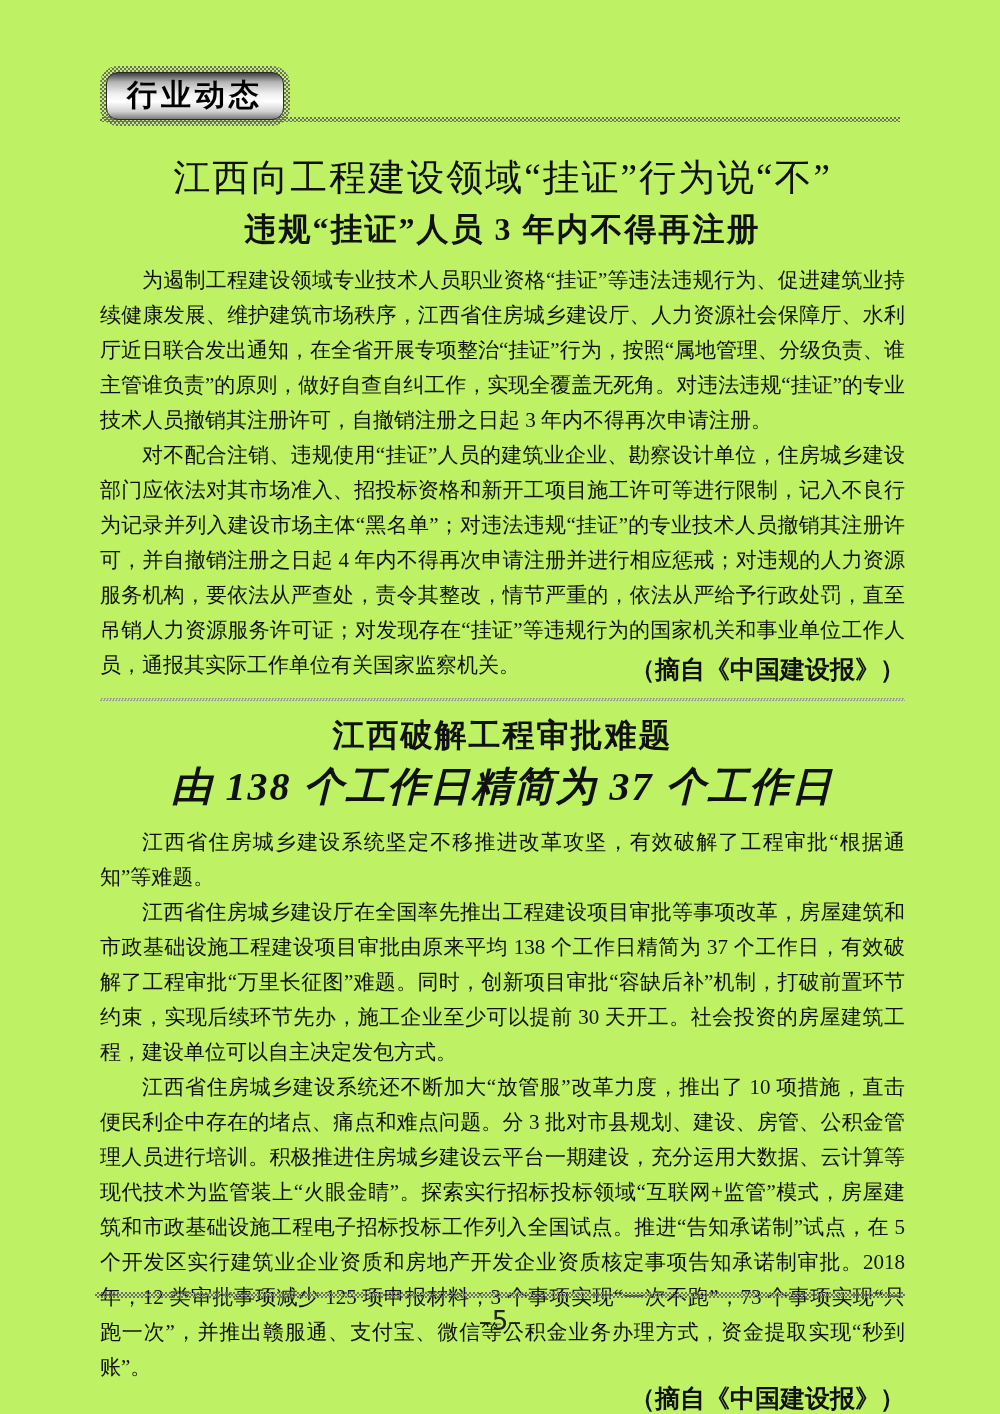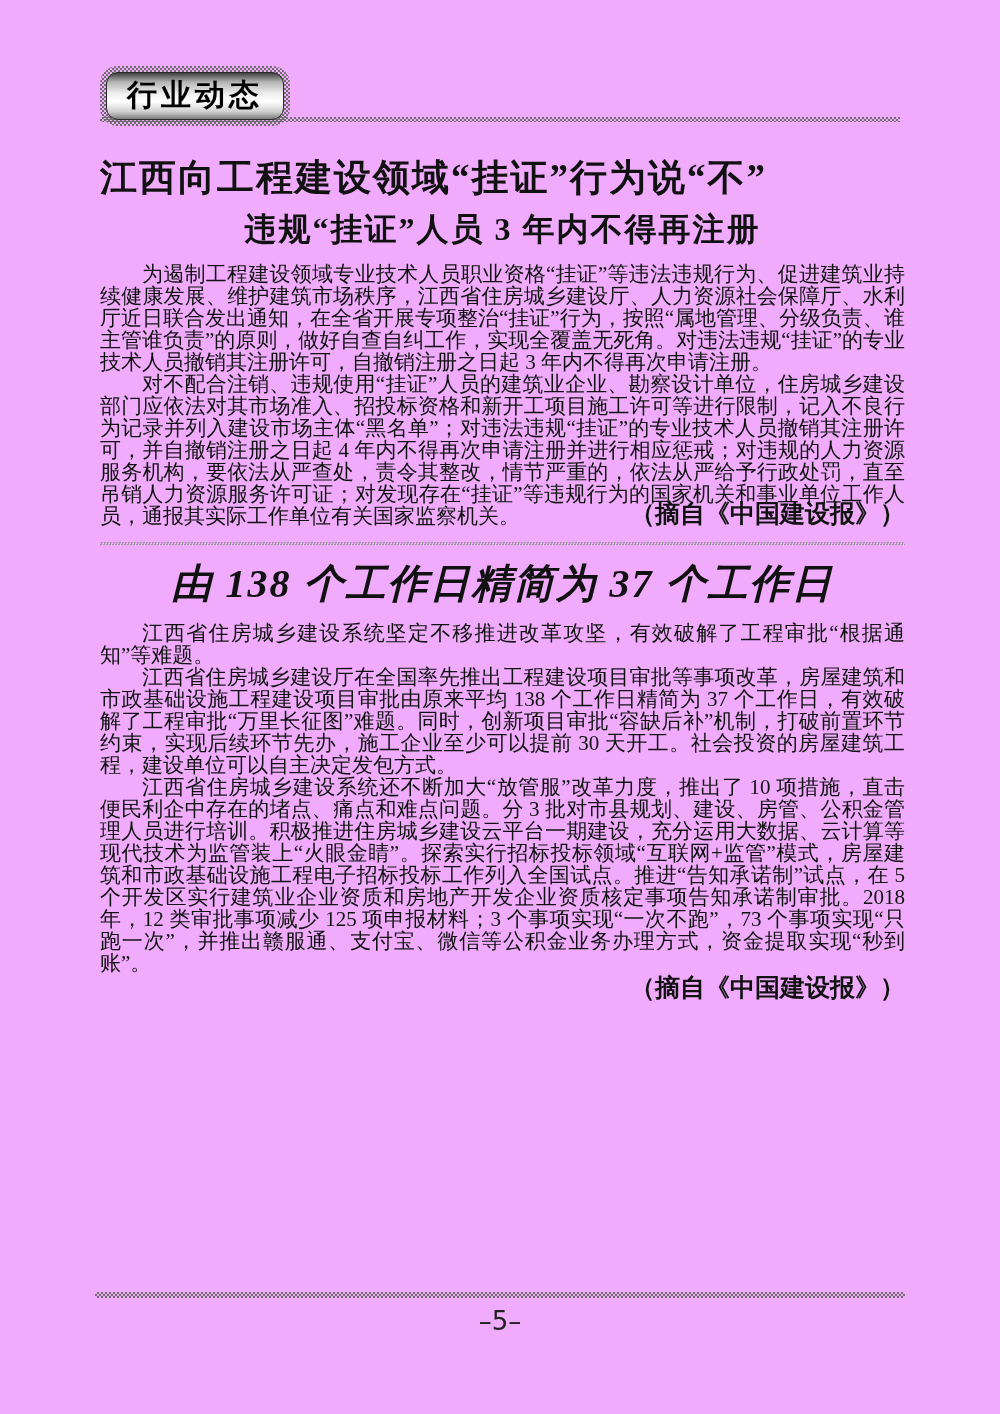--- a/index.html
+++ b/index.html
@@ -1,19 +1,19 @@
 <!DOCTYPE html>
 <html><head>
 <meta charset="utf-8">
 <style>
   html,body{margin:0;padding:0;background:#ffffff;}
   .page{
     position:relative;
     width:1000px;height:1414px;
-    background:#f0abfc;
+    background:#bef264;
     font-family:"Liberation Serif","DejaVu Serif",serif;
     color:#111;
     overflow:hidden;
   }
   
   .checker{
     background-image:conic-gradient(#6e6e6e 0 25%, rgba(255,255,255,0) 0 50%, #6e6e6e 0 75%, rgba(255,255,255,0) 0);
     background-size:4px 4px;
   }
   .checker-light{
@@ -36,32 +36,32 @@
     border:1px solid #2a2a2a;
     font-family:"DejaVu Sans","Liberation Sans",sans-serif;
     font-weight:bold;font-size:30px;line-height:34px;color:#000;
     letter-spacing:4px;white-space:nowrap;
   }
 
   
   .content{position:absolute;left:100px;top:138px;width:805px;}
 
   .title-1{
-    font-weight:700;font-size:37px;line-height:1.28;
+    text-align:center;font-weight:400;font-size:37px;line-height:1.28;
     letter-spacing:2px;margin:16px 0 0 0;
   }
   .title-2{
     text-align:center;font-weight:900;font-size:32px;line-height:1.28;
     letter-spacing:2px;margin:8px 0 0 0;
   }
   .title-big{
     text-align:center;font-weight:900;font-size:40px;line-height:1.25;
     letter-spacing:2px;margin:6px 0 0 0;font-style:italic;
   }
-  .body{margin-top:13px;font-size:21px;line-height:22px;text-align:justify;}
+  .body{margin-top:13px;font-size:21px;line-height:35px;text-align:justify;}
   .body p{margin:0;text-indent:2em;}
   .attribution{
     font-weight:bold;text-align:right;font-size:25px;line-height:27.5px;margin:0;
   }
   .attribution.inline{margin-top:-27.5px;}
   .article-divider{
     height:3px;margin:15px 0 14px 0;
   }
 
   
@@ -90,20 +90,21 @@
       <div class="body">
         <p>为遏制工程建设领域专业技术人员职业资格“挂证”等违法违规行为、促进建筑业持续健康发展、维护建筑市场秩序，江西省住房城乡建设厅、人力资源社会保障厅、水利厅近日联合发出通知，在全省开展专项整治“挂证”行为，按照“属地管理、分级负责、谁主管谁负责”的原则，做好自查自纠工作，实现全覆盖无死角。对违法违规“挂证”的专业技术人员撤销其注册许可，自撤销注册之日起 3 年内不得再次申请注册。</p>
         <p>对不配合注销、违规使用“挂证”人员的建筑业企业、勘察设计单位，住房城乡建设部门应依法对其市场准入、招投标资格和新开工项目施工许可等进行限制，记入不良行为记录并列入建设市场主体“黑名单”；对违法违规“挂证”的专业技术人员撤销其注册许可，并自撤销注册之日起 4 年内不得再次申请注册并进行相应惩戒；对违规的人力资源服务机构，要依法从严查处，责令其整改，情节严重的，依法从严给予行政处罚，直至吊销人力资源服务许可证；对发现存在“挂证”等违规行为的国家机关和事业单位工作人员，通报其实际工作单位有关国家监察机关。</p>
       </div>
       <div class="attribution inline">（摘自《中国建设报》）</div>
     </section>
 
     <div class="article-divider checker-light"></div>
 
     <section>
+      <div class="title-2">江西破解工程审批难题</div>
       <div class="title-big">由 138 个工作日精简为 37 个工作日</div>
       <div class="body">
         <p>江西省住房城乡建设系统坚定不移推进改革攻坚，有效破解了工程审批“根据通知”等难题。</p>
         <p>江西省住房城乡建设厅在全国率先推出工程建设项目审批等事项改革，房屋建筑和市政基础设施工程建设项目审批由原来平均 138 个工作日精简为 37 个工作日，有效破解了工程审批“万里长征图”难题。同时，创新项目审批“容缺后补”机制，打破前置环节约束，实现后续环节先办，施工企业至少可以提前 30 天开工。社会投资的房屋建筑工程，建设单位可以自主决定发包方式。</p>
         <p>江西省住房城乡建设系统还不断加大“放管服”改革力度，推出了 10 项措施，直击便民利企中存在的堵点、痛点和难点问题。分 3 批对市县规划、建设、房管、公积金管理人员进行培训。积极推进住房城乡建设云平台一期建设，充分运用大数据、云计算等现代技术为监管装上“火眼金睛”。探索实行招标投标领域“互联网+监管”模式，房屋建筑和市政基础设施工程电子招标投标工作列入全国试点。推进“告知承诺制”试点，在 5 个开发区实行建筑业企业资质和房地产开发企业资质核定事项告知承诺制审批。2018 年，12 类审批事项减少 125 项申报材料；3 个事项实现“一次不跑”，73 个事项实现“只跑一次”，并推出赣服通、支付宝、微信等公积金业务办理方式，资金提取实现“秒到账”。</p>
       </div>
       <div class="attribution">（摘自《中国建设报》）</div>
     </section>
 
   </div>

